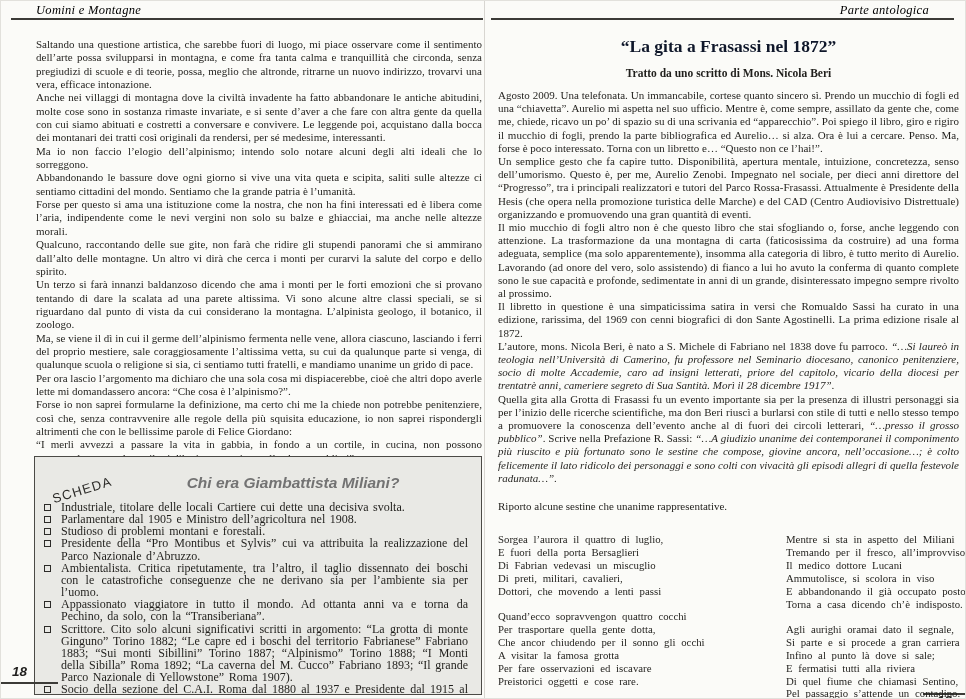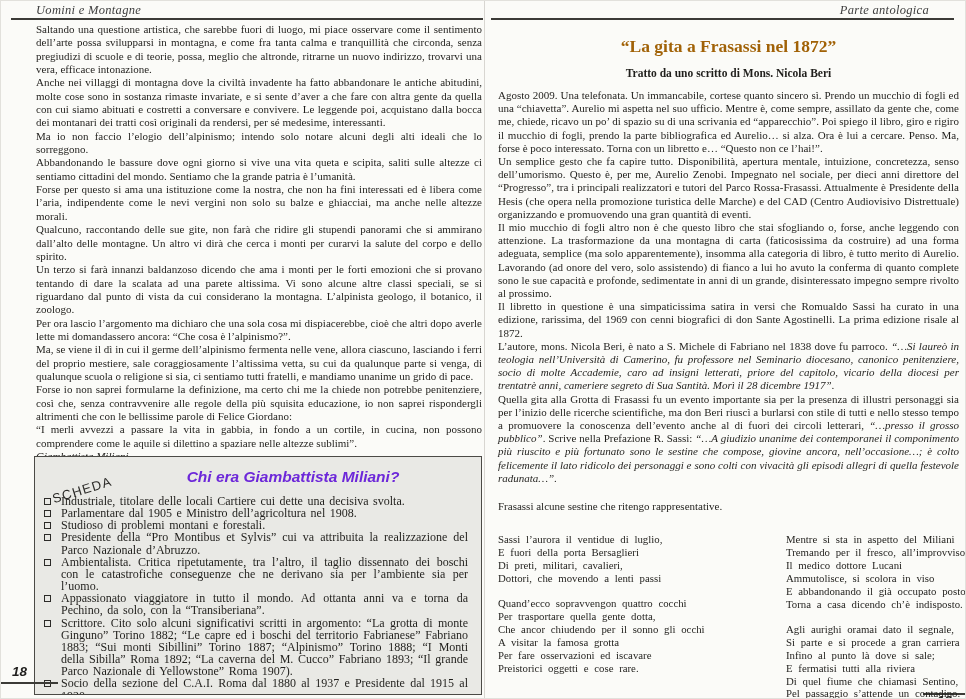--- a/index.html
+++ b/index.html
@@ -4,58 +4,58 @@
 <style>
   html,body{margin:0;padding:0;background:#eceae6;}
   .spread{
     position:relative;width:966px;height:699px;overflow:hidden;
     background:#fbfbf8;border:1px solid #e2e1dc;box-sizing:border-box;
     font-family:"Liberation Serif",serif;color:#201f1c;
   }
   .spine{position:absolute;left:483px;top:0;width:1px;height:699px;background:#d8d6d1;}
 
   
-  .hdr-text{position:absolute;top:2px;font-style:italic;font-size:12.5px;letter-spacing:.3px;color:#404040;}
+  .hdr-text{position:absolute;top:2px;font-style:italic;font-size:12.5px;letter-spacing:.3px;color:#000000;}
   #hdr-left-text{left:35px;}
   #hdr-right-text{right:36px;}
   .hdr-rule{position:absolute;top:17px;height:2px;background:#3c3b37;}
   #hdr-left-rule{left:10px;width:472px;}
   #hdr-right-rule{left:490px;width:463px;}
 
   
-  #lp-body{position:absolute;left:35px;top:22px;width:446px;font-size:11px;line-height:13.35px;text-align:justify;}
+  #lp-body{position:absolute;left:35px;top:37px;width:446px;font-size:11px;line-height:13.35px;text-align:justify;}
   #lp-body p{margin:0;}
   .signature{margin-top:5px;font-style:italic;text-align:left;}
 
   
   .scheda-box{
     position:absolute;left:33px;top:455px;width:448px;height:239px;
     background:#e9e9e5;border:1px solid #4b4a46;box-sizing:border-box;overflow:hidden;
   }
   .scheda-label{
     position:absolute;left:20px;top:34px;transform:rotate(-17deg);transform-origin:left bottom;
     font-family:"Liberation Sans",sans-serif;font-size:13px;letter-spacing:1.2px;color:#2c2b28;
   }
   .scheda-title{
-    margin:11px 40px 0 110px;text-align:center;
-    font-family:"Liberation Sans",sans-serif;font-weight:bold;font-style:italic;font-size:15.5px;color:#6d28d9;
+    margin:17px 40px 0 110px;text-align:center;
+    font-family:"Liberation Sans",sans-serif;font-weight:bold;font-style:italic;font-size:15.5px;color:#737373;
   }
   .scheda-list{margin-top:9px;padding:0 13px 0 0;font-size:12px;line-height:12.15px;text-align:justify;word-spacing:1.5px;}
   .scheda-item{position:relative;padding-left:26px;margin:0;}
   .bullet{position:absolute;left:9px;top:3px;width:5px;height:5px;border:1px solid #2c2b28;background:transparent;}
 
   
   .pagenum{position:absolute;font-family:"Liberation Sans",sans-serif;font-weight:bold;font-style:italic;font-size:13.5px;color:#222120;}
   #pn-left{left:11px;top:663px;}
   #pn-left-rule{position:absolute;left:0;top:681px;width:57px;height:2px;background:#3c3b37;}
   #pn-right{right:13px;top:692px;}
   #pn-right-rule{position:absolute;right:0;top:692px;width:42px;height:2px;background:#3c3b37;}
 
   
-  #rp-title{position:absolute;left:497px;top:35px;width:461px;text-align:center;font-weight:bold;font-size:17.5px;color:#a16207;}
+  #rp-title{position:absolute;left:497px;top:35px;width:461px;text-align:center;font-weight:bold;font-size:17.5px;color:#0f172a;}
   #rp-subtitle{position:absolute;left:497px;top:66px;width:461px;text-align:center;font-weight:bold;font-size:11.5px;}
   #rp-body{position:absolute;left:497px;top:88px;width:461px;font-size:11px;line-height:13.2px;text-align:justify;}
   #rp-body p{margin:0;}
   .ital{font-style:italic;}
   #rp-intro{position:absolute;left:497px;top:499px;width:461px;font-size:11px;}
   #rp-verses{position:absolute;left:497px;top:532px;width:461px;font-size:10.8px;line-height:12.9px;word-spacing:3px;}
   .verse-cols{display:flex;}
   .vcol1{flex:0 0 288px;}
   .vcol2{flex:1;}
   .stanza div{white-space:nowrap;}
@@ -75,22 +75,22 @@
 
   <div id="lp-body">
     <div>
         <p>Saltando una questione artistica, che sarebbe fuori di luogo, mi piace osservare come il sentimento dell’arte possa svilupparsi in montagna, e come fra tanta calma e tranquillità che circonda, senza pregiudizi di scuole e di teorie, possa, meglio che altronde, ritrarne un nuovo indirizzo, trovarvi una vera, efficace intonazione.</p>
         <p>Anche nei villaggi di montagna dove la civiltà invadente ha fatto abbandonare le antiche abitudini, molte cose sono in sostanza rimaste invariate, e si sente d’aver a che fare con altra gente da quella con cui siamo abituati e costretti a conversare e convivere. Le leggende poi, acquistano dalla bocca dei montanari dei tratti così originali da rendersi, per sé medesime, interessanti.</p>
         <p>Ma io non faccio l’elogio dell’alpinismo; intendo solo notare alcuni degli alti ideali che lo sorreggono.</p>
         <p>Abbandonando le bassure dove ogni giorno si vive una vita queta e scipita, saliti sulle altezze ci sentiamo cittadini del mondo. Sentiamo che la grande patria è l’umanità.</p>
         <p>Forse per questo si ama una istituzione come la nostra, che non ha fini interessati ed è libera come l’aria, indipendente come le nevi vergini non solo su balze e ghiacciai, ma anche nelle altezze morali.</p>
         <p>Qualcuno, raccontando delle sue gite, non farà che ridire gli stupendi panorami che si ammirano dall’alto delle montagne. Un altro vi dirà che cerca i monti per curarvi la salute del corpo e dello spirito.</p>
         <p>Un terzo si farà innanzi baldanzoso dicendo che ama i monti per le forti emozioni che si provano tentando di dare la scalata ad una parete altissima. Vi sono alcune altre classi speciali, se si riguardano dal punto di vista da cui considerano la montagna. L’alpinista geologo, il botanico, il zoologo.</p>
+        <p>Ma, se viene il dì in cui il germe dell’alpinismo fermenta nelle vene, allora ciascuno, lasciando i ferri del proprio mestiere, sale coraggiosamente l’altissima vetta, su cui da qualunque parte si venga, di qualunque scuola o religione si sia, ci sentiamo tutti fratelli, e mandiamo unanime un grido di pace.</p>
         <p>Per ora lascio l’argomento ma dichiaro che una sola cosa mi dispiacerebbe, cioè che altri dopo averle lette mi domandassero ancora: “Che cosa è l’alpinismo?”.</p>
-        <p>Ma, se viene il dì in cui il germe dell’alpinismo fermenta nelle vene, allora ciascuno, lasciando i ferri del proprio mestiere, sale coraggiosamente l’altissima vetta, su cui da qualunque parte si venga, di qualunque scuola o religione si sia, ci sentiamo tutti fratelli, e mandiamo unanime un grido di pace.</p>
         <p>Forse io non saprei formularne la definizione, ma certo chi me la chiede non potrebbe penitenziere, così che, senza contravvenire alle regole della più squisita educazione, io non saprei rispondergli altrimenti che con le bellissime parole di Felice Giordano:</p>
         <p>“I merli avvezzi a passare la vita in gabbia, in fondo a un cortile, in cucina, non possono comprendere come le aquile si dilettino a spaziare nelle altezze sublimi”.</p>
       </div>
     <p class="signature">Giambattista Miliani</p>
   </div>
 
   <div class="scheda-box">
     <div class="scheda-label">SCHEDA</div>
     <div class="scheda-title">Chi era Giambattista Miliani?</div>
     <div class="scheda-list">
@@ -116,28 +116,29 @@
 
   <div id="rp-body">
       <p><span>Agosto 2009. Una telefonata. Un immancabile, cortese quanto sincero sì. Prendo un mucchio di fogli ed una “chiavetta”. Aurelio mi aspetta nel suo ufficio. Mentre è, come sempre, assillato da gente che, come me, chiede, ricavo un po’ di spazio su di una scrivania ed “apparecchio”. Poi spiego il libro, giro e rigiro il mucchio di fogli, prendo la parte bibliografica ed Aurelio… si alza. Ora è lui a cercare. Penso. Ma, forse è poco interessato. Torna con un libretto e… “Questo non ce l’hai!”.</span></p>
       <p><span>Un semplice gesto che fa capire tutto. Disponibilità, apertura mentale, intuizione, concretezza, senso dell’umorismo. Questo è, per me, Aurelio Zenobi. Impegnato nel sociale, per dieci anni direttore del “Progresso”, tra i principali realizzatori e tutori del Parco Rossa-Frasassi. Attualmente è Presidente della Hesis (che opera nella promozione turistica delle Marche) e del CAD (Centro Audiovisivo Distrettuale) organizzando e promuovendo una gran quantità di eventi.</span></p>
       <p><span>Il mio mucchio di fogli altro non è che questo libro che stai sfogliando o, forse, anche leggendo con attenzione. La trasformazione da una montagna di carta (faticosissima da costruire) ad una forma adeguata, semplice (ma solo apparentemente), insomma alla categoria di libro, è tutto merito di Aurelio. Lavorando (ad onore del vero, solo assistendo) di fianco a lui ho avuto la conferma di quanto complete sono le sue capacità e profonde, sedimentate in anni di un grande, disinteressato impegno sempre rivolto al prossimo.</span></p>
       <p><span>Il libretto in questione è una simpaticissima satira in versi che Romualdo Sassi ha curato in una edizione, rarissima, del 1969 con cenni biografici di don Sante Agostinelli. La prima edizione risale al 1872.</span></p>
       <p><span>L’autore, mons. Nicola Beri, è nato a S. Michele di Fabriano nel 1838 dove fu parroco. </span><span class="ital">“…Si laureò in teologia nell’Università di Camerino, fu professore nel Seminario diocesano, canonico penitenziere, socio di molte Accademie, caro ad insigni letterati, priore del capitolo, vicario della diocesi per trentatrè anni, cameriere segreto di Sua Santità. Morì il 28 dicembre 1917”</span><span>.</span></p>
       <p><span>Quella gita alla Grotta di Frasassi fu un evento importante sia per la presenza di illustri personaggi sia per l’inizio delle ricerche scientifiche, ma don Beri riuscì a burlarsi con stile di tutti e nello stesso tempo a promuovere la conoscenza dell’evento anche al di fuori dei circoli letterari, </span><span class="ital">“…presso il grosso pubblico”</span><span>. Scrive nella Prefazione R. Sassi: </span><span class="ital">“…A giudizio unanime dei contemporanei il componimento più riuscito e più fortunato sono le sestine che compose, giovine ancora, nell’occasione…; è colto felicemente il lato ridicolo dei personaggi e sono colti con vivacità gli episodi allegri di quella festevole radunata…”.</span></p>
     </div>
 
-  <div id="rp-intro">Frasassi alcune sestine che ritengo rappresentative.</div>
+  <div id="rp-intro">Riporto alcune sestine che unanime rappresentative.</div>
 
   <div id="rp-verses">
     <div class="verse-cols">
       <div class="vcol1">
         <div class="stanza">
-            <div>Sassi l’aurora il ventidue di luglio,</div>
+            <div>Sorgea l’aurora il quattro di luglio,</div>
             <div>E fuori della porta Bersaglieri</div>
+            <div>Di Fabrian vedevasi un miscuglio</div>
             <div>Di preti, militari, cavalieri,</div>
             <div>Dottori, che movendo a lenti passi</div>
           </div>
         <div class="stanza">
             <div>Quand’ecco sopravvengon quattro cocchi</div>
             <div>Per trasportare quella gente dotta,</div>
             <div>Che ancor chiudendo per il sonno gli occhi</div>
             <div>A visitar la famosa grotta</div>
             <div>Per fare osservazioni ed iscavare</div>
             <div>Preistorici oggetti e cose rare.</div>

